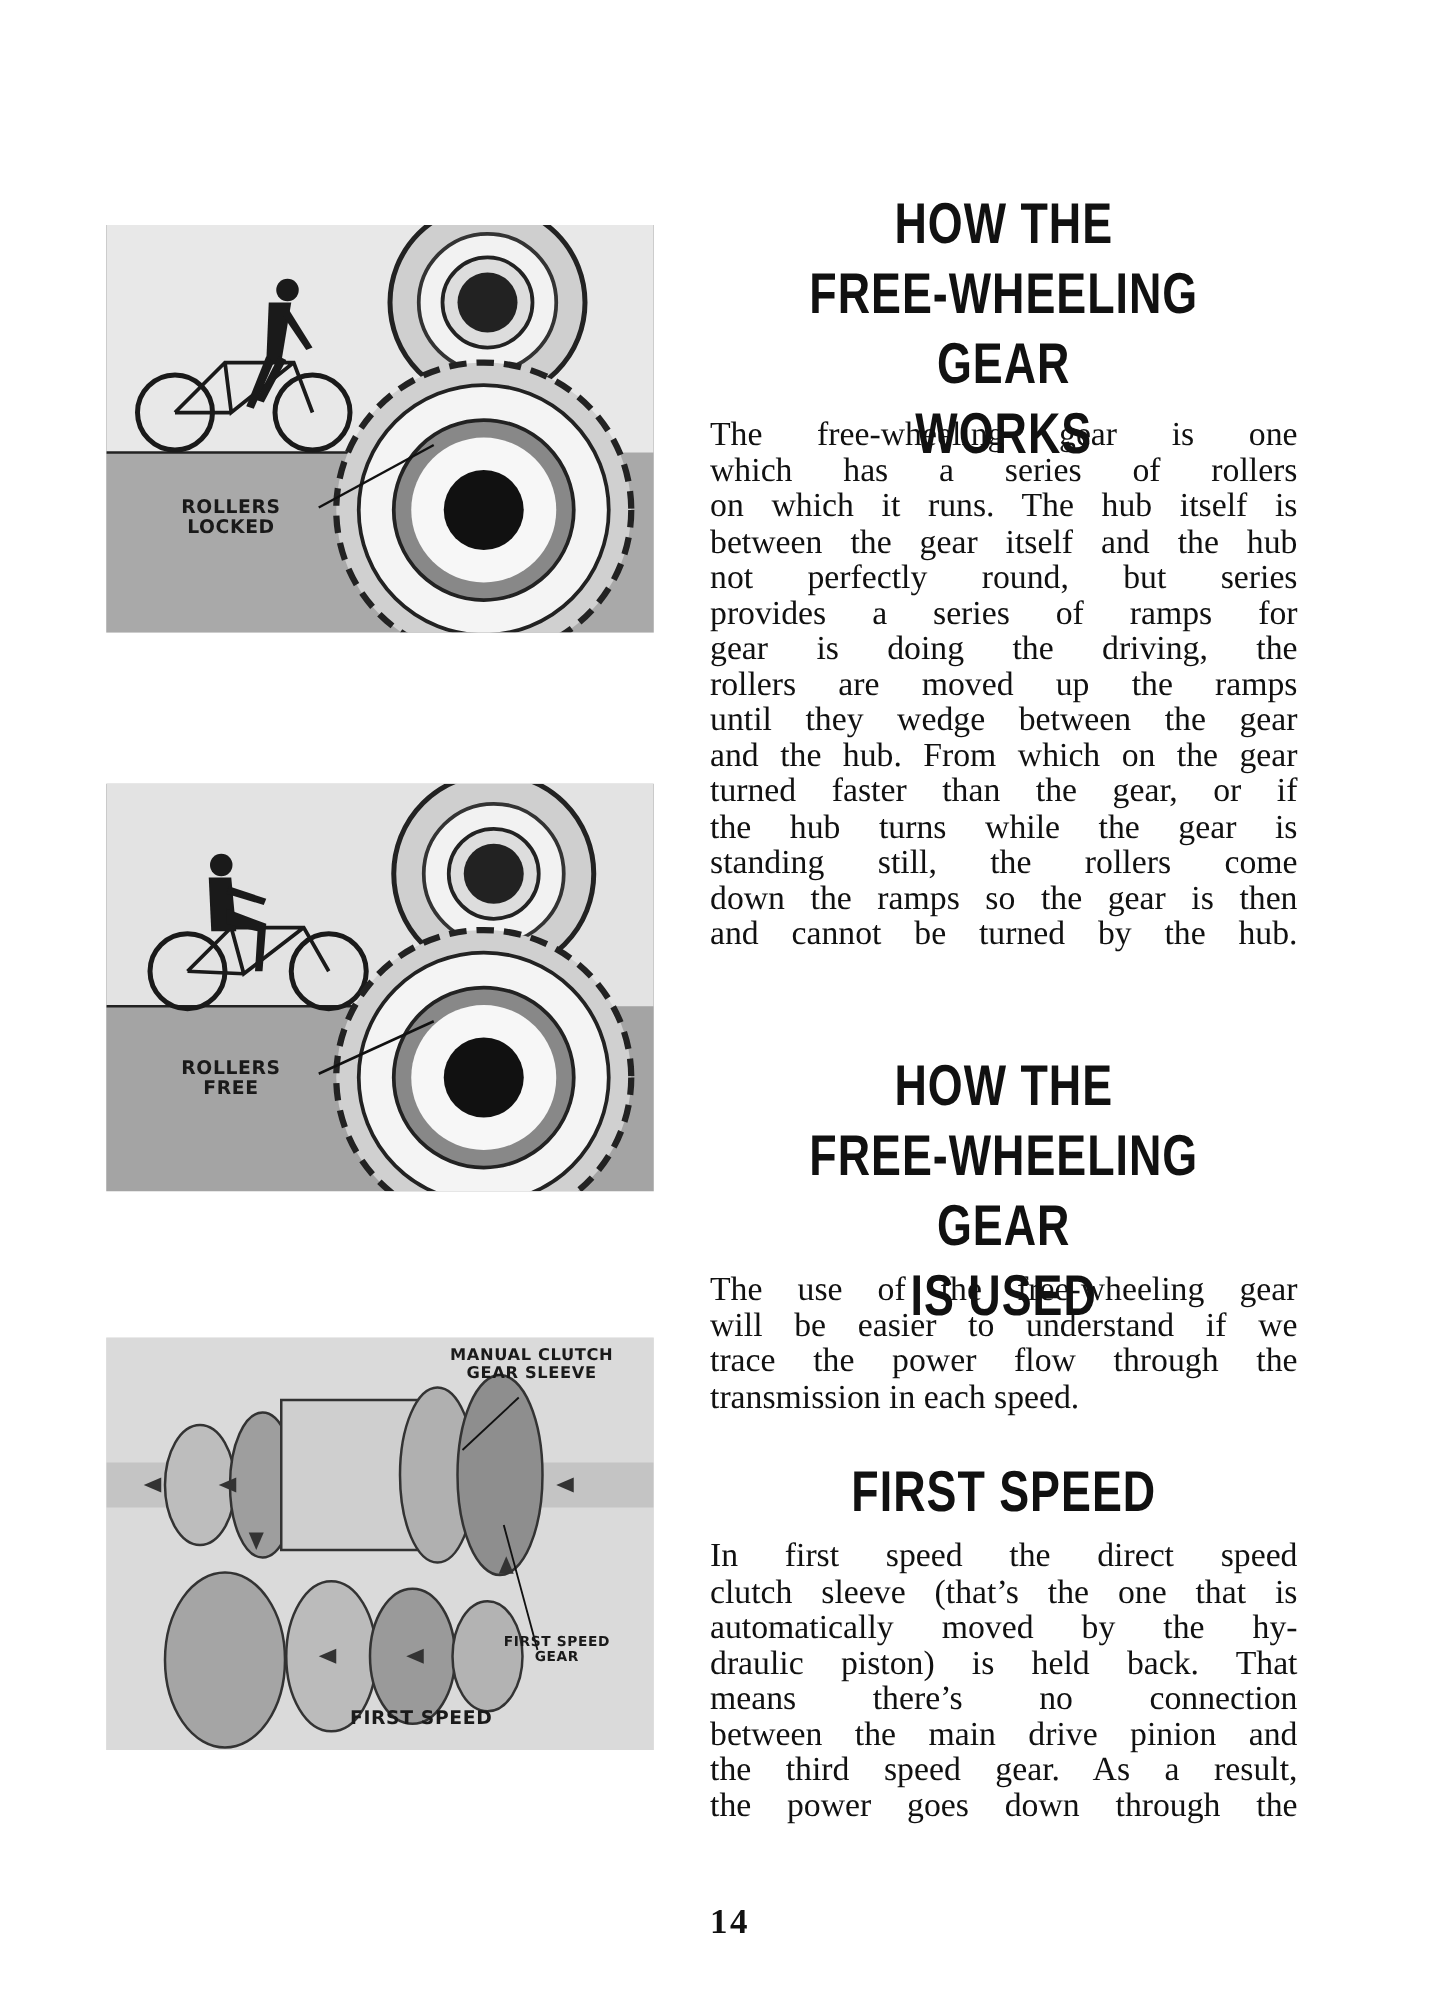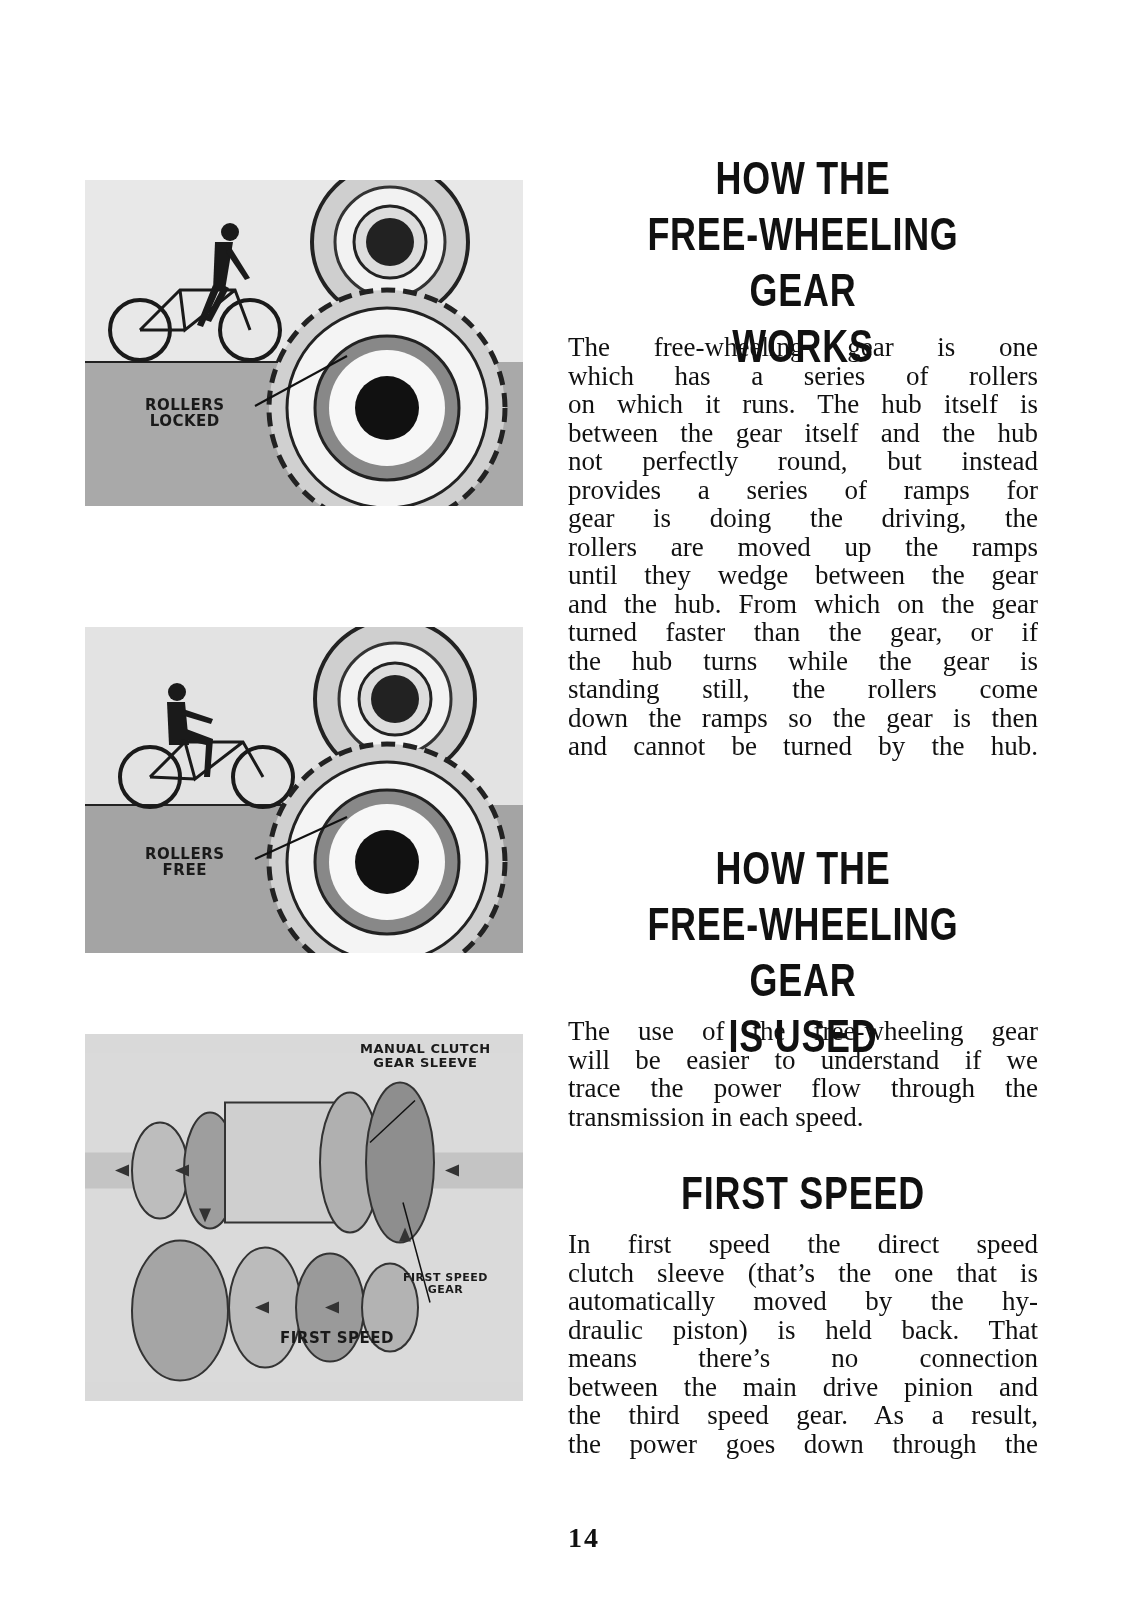--- a/index.html
+++ b/index.html
@@ -16,21 +16,21 @@
   .illus {
     position: absolute;
     left: 85px;
     width: 438px;
     overflow: hidden;
     background: #a3a3a3;
   }
   .illus svg { display: block; width: 100%; height: 100%; }
   .illus-1 { top: 180px; height: 326px; }
   .illus-2 { top: 627px; height: 326px; }
-  .illus-3 { top: 1034px; height: 367px; background: #d9d9d9; }
+  .illus-3 { top: 1070px; height: 330px; background: #d9d9d9; }
 
   .label {
     position: absolute;
     font-family: "DejaVu Sans", sans-serif;
     font-weight: bold;
     color: #1a1a1a;
     text-align: center;
     line-height: 1.05;
     letter-spacing: 0.5px;
   }
@@ -212,21 +212,21 @@
   <h2 class="col heading h1">
     <span>HOW THE</span>
     <span>FREE-WHEELING GEAR</span>
     <span>WORKS</span>
   </h2>
   <p class="col body p1">
     <span>The free-wheeling gear is one</span>
     <span>which has a series of rollers</span>
     <span>on which it runs. The hub itself is</span>
     <span>between the gear itself and the hub</span>
-    <span>not perfectly round, but instead</span>
+    <span>not perfectly round, but series</span>
     <span>provides a series of ramps for</span>
     <span>gear is doing the driving, the</span>
     <span>rollers are moved up the ramps</span>
     <span>until they wedge between the gear</span>
     <span>and the hub. From which on the gear</span>
     <span>turned faster than the gear, or if</span>
     <span>the hub turns while the gear is</span>
     <span>standing still, the rollers come</span>
     <span>down the ramps so the gear is then</span>
     <span>and cannot be turned by the hub.</span>

